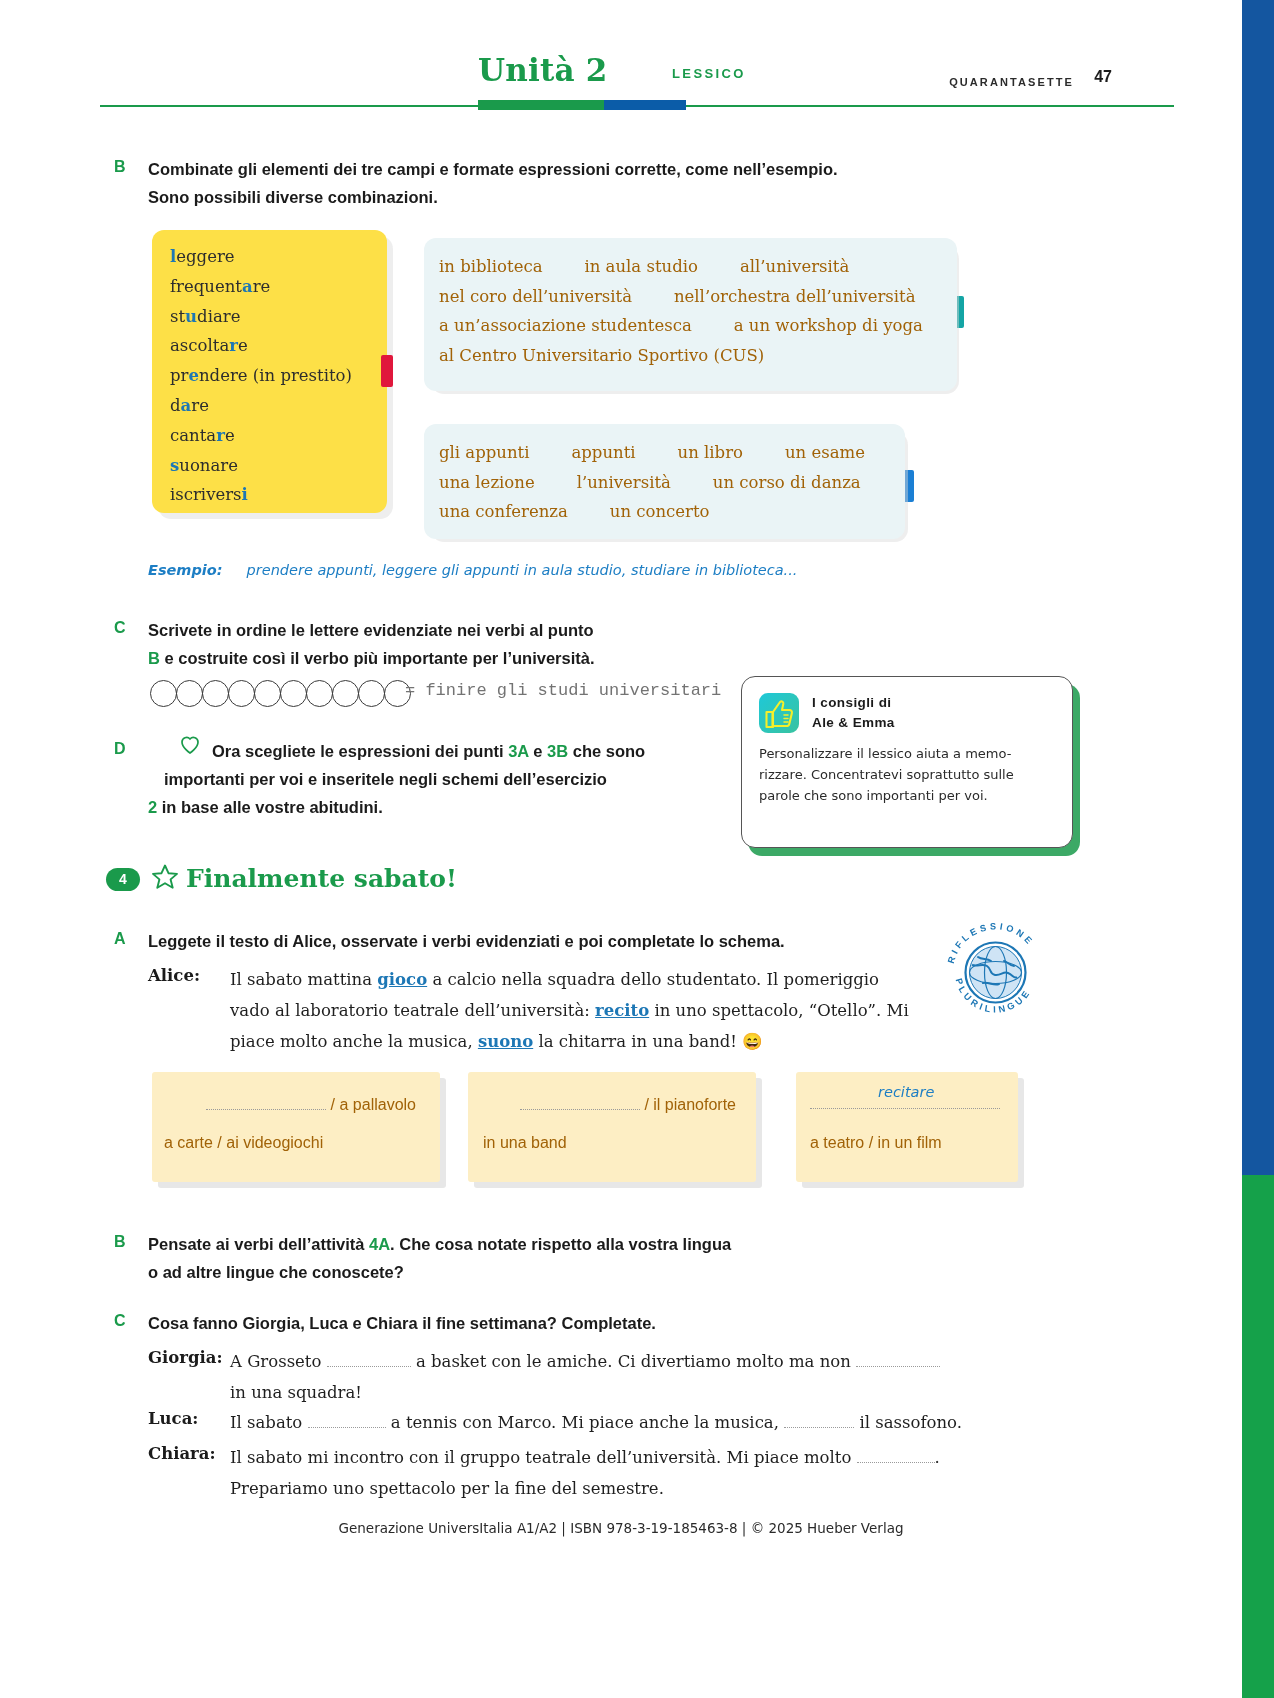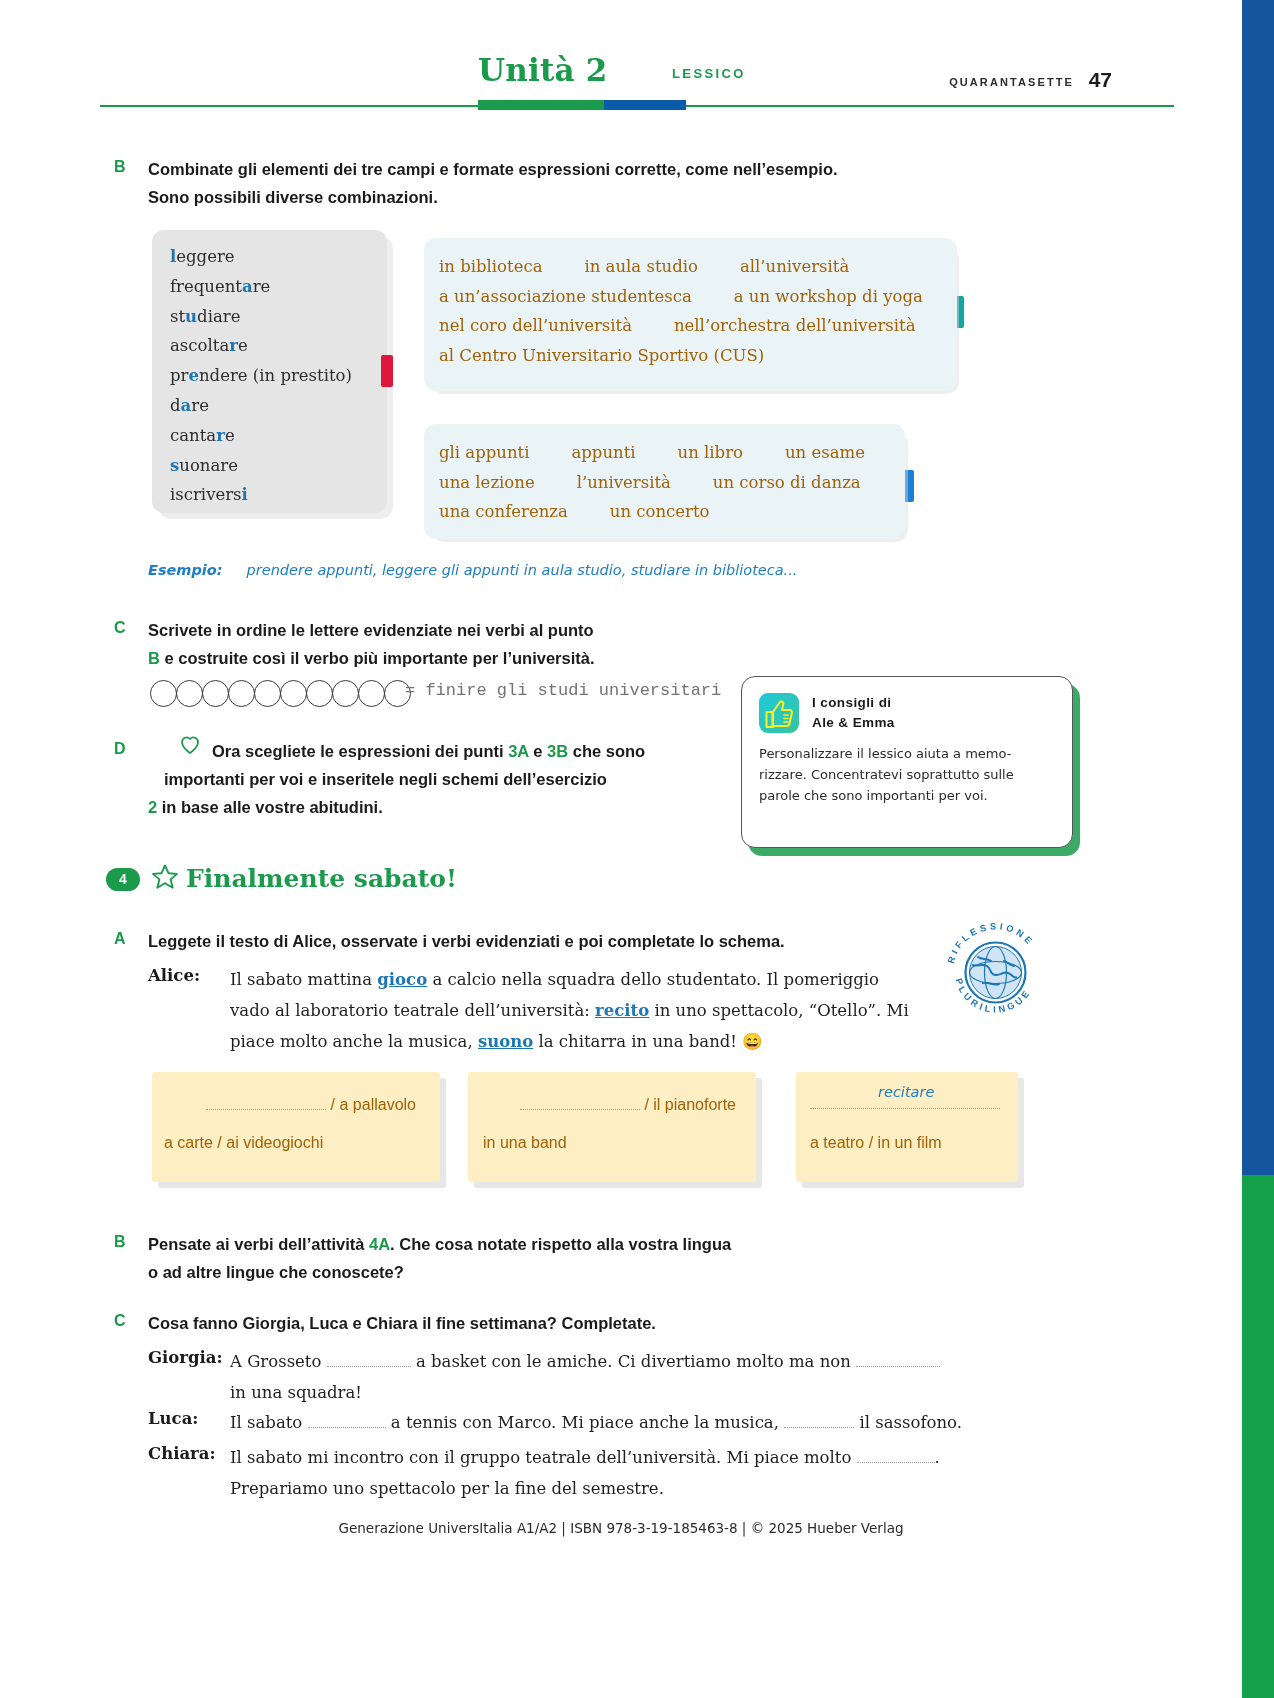--- a/index.html
+++ b/index.html
@@ -14,33 +14,33 @@
   .edge-green{position:absolute;right:0;top:1175px;width:32px;height:523px;background:#15a14a;}
 
   
   .hdr{position:absolute;left:0;top:0;width:1242px;height:120px;}
   .hdr-title{position:absolute;left:478px;top:52px;font-family:"DejaVu Serif",serif;
     font-weight:700;font-size:31px;color:#1a9a4b;letter-spacing:.2px;}
   .hdr-sub{position:absolute;left:628px;top:66px;font-family:"Liberation Sans",sans-serif;
     font-weight:700;font-size:13px;color:#1a9a4b;letter-spacing:2.4px;padding-left:44px;}
   .hdr-folio-w{position:absolute;right:168px;top:76px;font-weight:700;font-size:11px;
     color:#2b2b2b;letter-spacing:2.1px;}
-  .hdr-folio-n{position:absolute;right:130px;top:68px;font-weight:700;font-size:21px;color:#1c1c1c;}
+  .hdr-folio-n{position:absolute;right:130px;top:68px;font-weight:700;font-size:16px;color:#1c1c1c;}
   .hdr-rule{position:absolute;left:100px;top:105px;width:1074px;height:2px;background:#1a9a4b;}
   .hdr-bar-g{position:absolute;left:478px;top:100px;width:126px;height:10px;background:#1a9a4b;}
   .hdr-bar-b{position:absolute;left:604px;top:100px;width:82px;height:10px;background:#0b5ca8;}
 
   
   .exl{position:absolute;font-weight:700;font-size:16px;color:#1a9a4b;}
   .instr{position:absolute;font-weight:700;font-size:16.5px;color:#1b1b1b;line-height:28px;}
   .instr .g{color:#1a9a4b;}
   .boxshadow{position:absolute;border-radius:13px;background:#d9d9d9;opacity:.45;}
 
   .pinkbox{position:absolute;left:152px;top:230px;width:235px;height:283px;
-    background:#e5e5e5;border-radius:12px;}
+    background:#fde047;border-radius:12px;}
   .pinkbox .list{position:absolute;left:18px;top:12px;font-family:"DejaVu Serif",serif;
     font-size:16.5px;color:#2d2d2d;line-height:29.8px;}
   .hl{color:#1d77b5;font-weight:600;}
 
   .tab-red{position:absolute;left:381px;top:355px;width:12px;height:32px;background:#e0173c;border-radius:2px;}
   .tab-teal{position:absolute;left:952px;top:296px;width:12px;height:32px;background:#14a5a5;border-radius:2px;}
   .tab-blue{position:absolute;left:902px;top:470px;width:12px;height:32px;background:#1b7fd4;border-radius:2px;}
 
   .bluebox{position:absolute;background:#eaf4f6;border-radius:12px;}
   .bluebox .list{position:absolute;font-family:"DejaVu Serif",serif;font-size:16.5px;
@@ -135,21 +135,21 @@
         <div><span>canta</span><span class="hl">r</span><span>e</span></div>
         <div><span></span><span class="hl">s</span><span>uonare</span></div>
         <div><span>iscrivers</span><span class="hl">i</span><span></span></div>
       </div>
   </div>
   <div class="tab-red"></div>
 
   <div class="tab-teal"></div>
   <div class="boxshadow" style="left:431px;top:246px;width:528px;height:148px;"></div>
   <div class="bluebox" style="left:424px;top:238px;width:533px;height:153px;">
-    <div class="list" id="places-list" style="left:15px;top:14px;"><div>in biblioteca        in aula studio        all’università</div><div>a un’associazione studentesca        a un workshop di yoga</div><div>nel coro dell’università        nell’orchestra dell’università</div><div>al Centro Universitario Sportivo (CUS)</div></div>
+    <div class="list" id="places-list" style="left:15px;top:14px;"><div>in biblioteca        in aula studio        all’università</div><div>nel coro dell’università        nell’orchestra dell’università</div><div>a un’associazione studentesca        a un workshop di yoga</div><div>al Centro Universitario Sportivo (CUS)</div></div>
   </div>
 
   <div class="tab-blue"></div>
   <div class="boxshadow" style="left:431px;top:432px;width:477px;height:110px;"></div>
   <div class="bluebox" style="left:424px;top:424px;width:481px;height:115px;">
     <div class="list" id="objects-list" style="left:15px;top:14px;"><div>gli appunti        appunti        un libro        un esame</div><div>una lezione        l’università        un corso di danza</div><div>una conferenza        un concerto</div></div>
   </div>
 
   <div class="esempio">
     <b>Esempio:</b><span class="txt">prendere appunti, leggere gli appunti in aula studio, studiare in biblioteca...</span>

